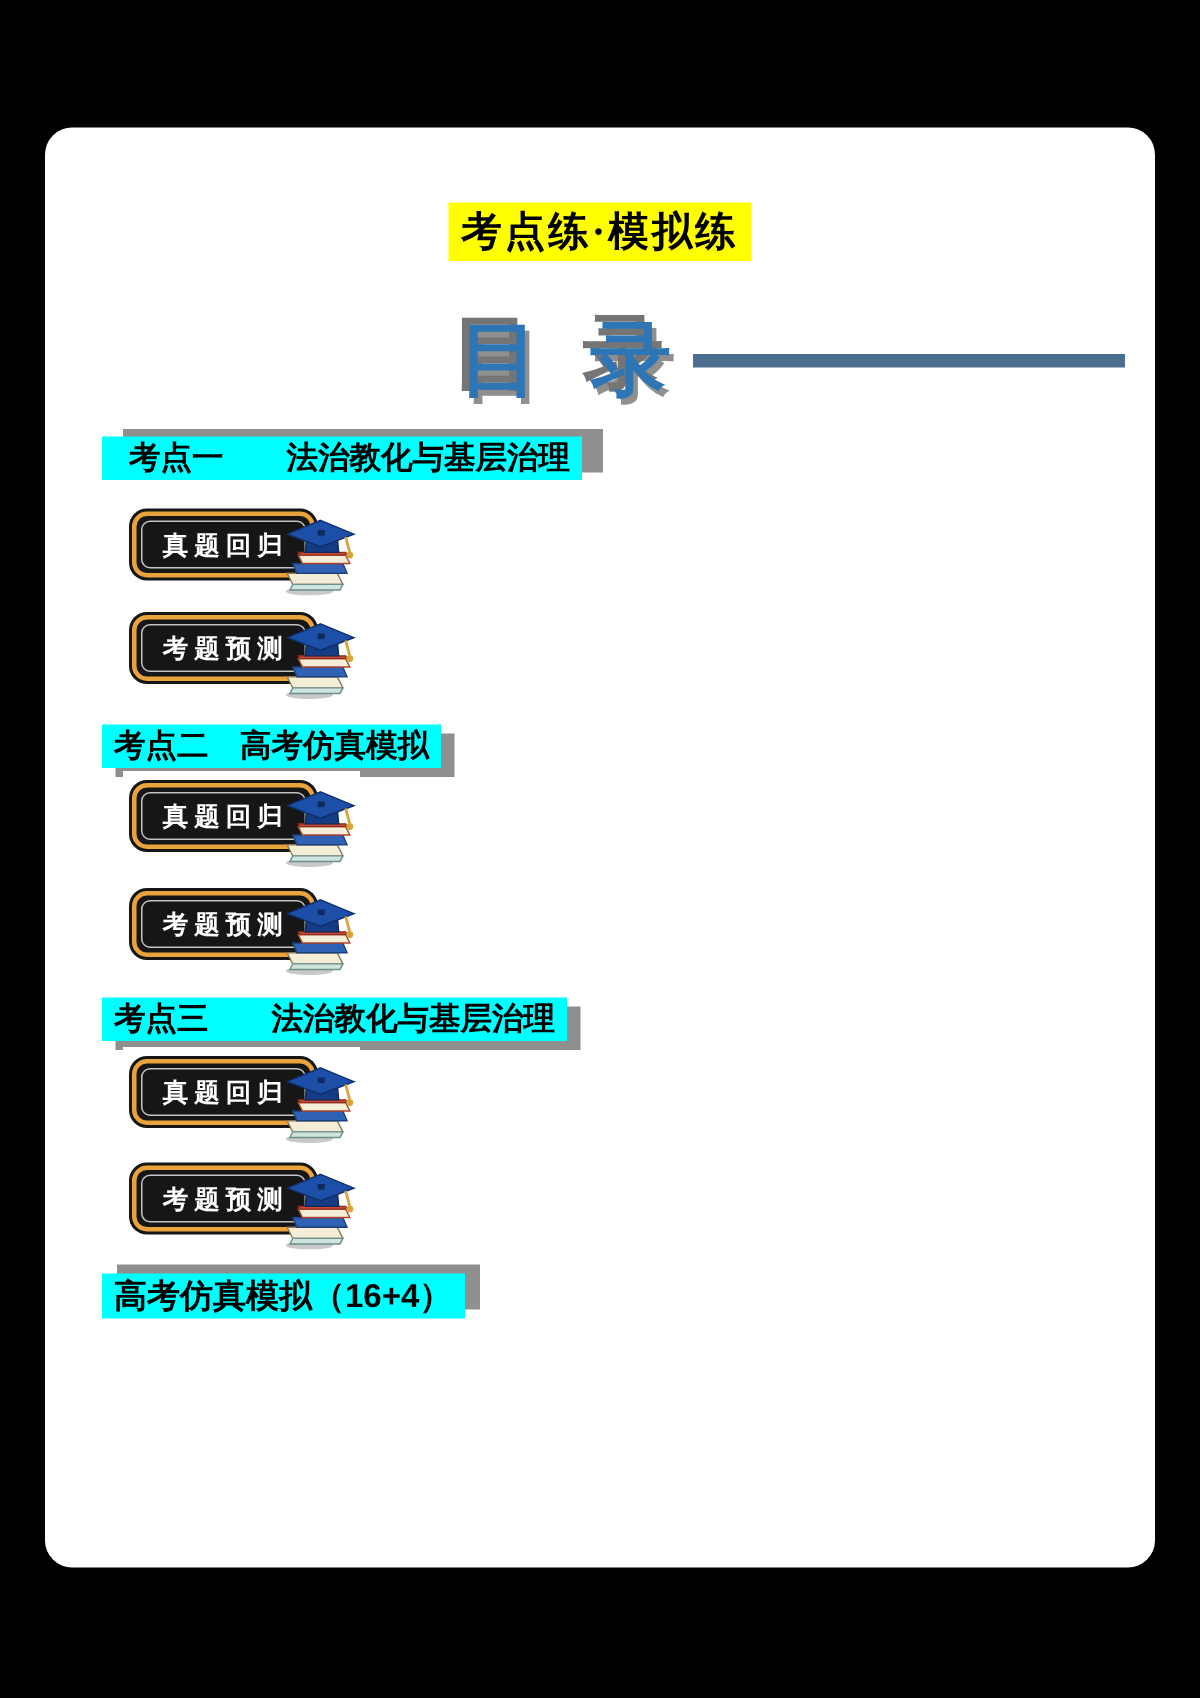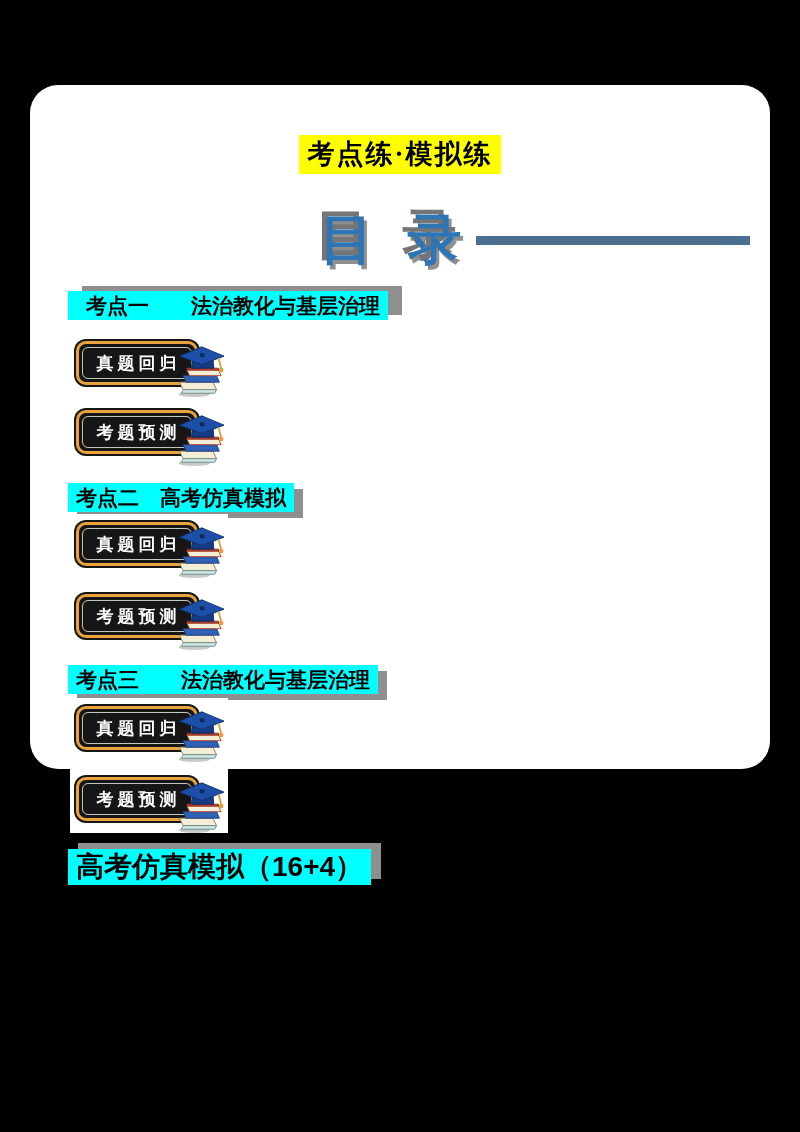--- a/index.html
+++ b/index.html
@@ -5,59 +5,58 @@
   html,body{margin:0;padding:0;}
   body{
     width:800px;height:1132px;
     background:#000000;
     position:relative;
     font-family:"Liberation Sans", sans-serif;
     overflow:hidden;
   }
   .page{
     position:absolute;left:30px;top:85px;
-    width:740px;height:684px;
-    background:#ffffff;border-radius:28px;
+    width:740px;height:960px;
+    background:#ffffff;border-radius:18px;
   }
   
   .title-row{position:absolute;top:50px;left:0;right:0;text-align:center;}
   .doc-title{
     display:inline-block;background:#FFFF00;color:#000;
     font-family:"Liberation Serif", serif;font-weight:bold;
     font-size:27px;line-height:1.3;padding:2px 8px;letter-spacing:2px;
   }
   
   .toc-row{
     position:absolute;top:124px;left:0;right:20px;
     display:flex;align-items:center;padding-left:276px;height:62px;
   }
   .toc-text{
     font-family:"Liberation Serif", serif;font-weight:bold;
     font-size:54px;line-height:1;color:#2E75B6;letter-spacing:10px;
     text-shadow:-5px -5px 0 #757575, 3px 4px 0 #8f8f8f;
     white-space:pre;
-    margin-left:14px;
   }
   .toc-line{flex:1 1 auto;height:9px;background:#4C6F8F;margin-left:4px;}
   
   .section-heading{
     position:absolute;left:38px;
     background:#00FFFF;color:#000;font-weight:bold;
     font-size:21px;line-height:1;padding:4px 8px;white-space:pre;
   }
   .shadow-up{box-shadow:14px -5px 0 #8f8f8f;padding-left:18px;}
   .shadow-down{box-shadow:9px 6px 0 #8f8f8f;}
   .footer-heading{
     position:absolute;left:38px;top:764px;
     background:#00FFFF;color:#000;font-weight:bold;
-    font-size:28px;line-height:1;padding:4px 8px;white-space:pre;
+    font-size:22px;line-height:1;padding:4px 8px;white-space:pre;
     box-shadow:10px -6px 0 #8f8f8f;
   }
   
-  .badge-box{position:absolute;left:40px;width:158px;height:64px;background:#fff;}
+  .badge-box{position:absolute;left:52px;width:158px;height:64px;background:#fff;}
   .badge-plate{
     position:absolute;left:6px;top:8px;width:116px;height:38px;
     background:#161616;border:3px solid #E8A33C;border-radius:10px;
     box-shadow:0 0 0 2px #161616;
     display:flex;align-items:center;justify-content:center;
   }
   .badge-plate::after{
     content:"";position:absolute;inset:3px;
     border:1px solid rgba(255,255,255,.75);border-radius:6px;
   }

